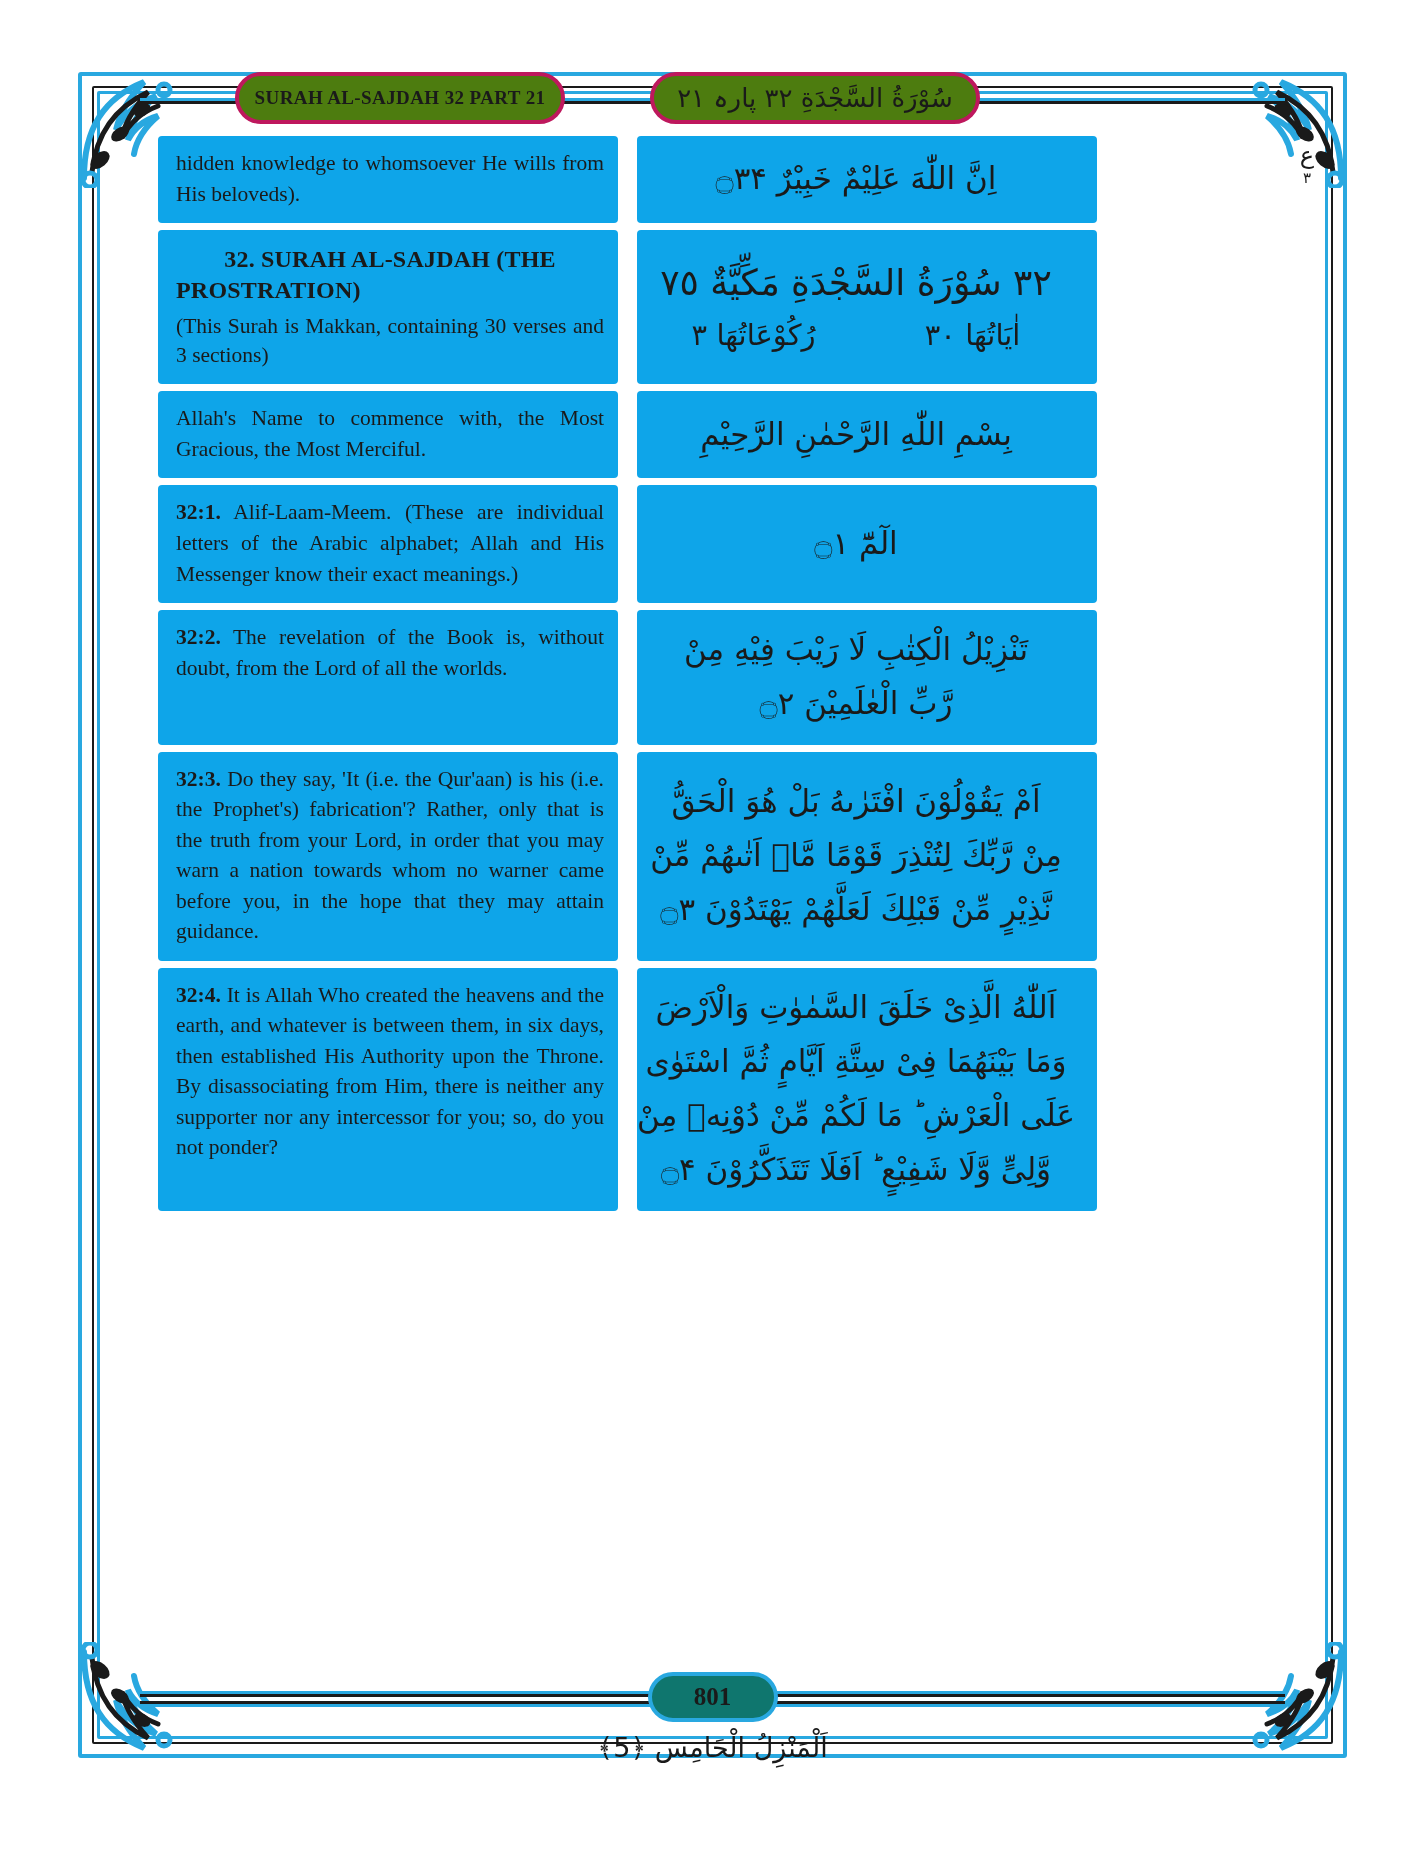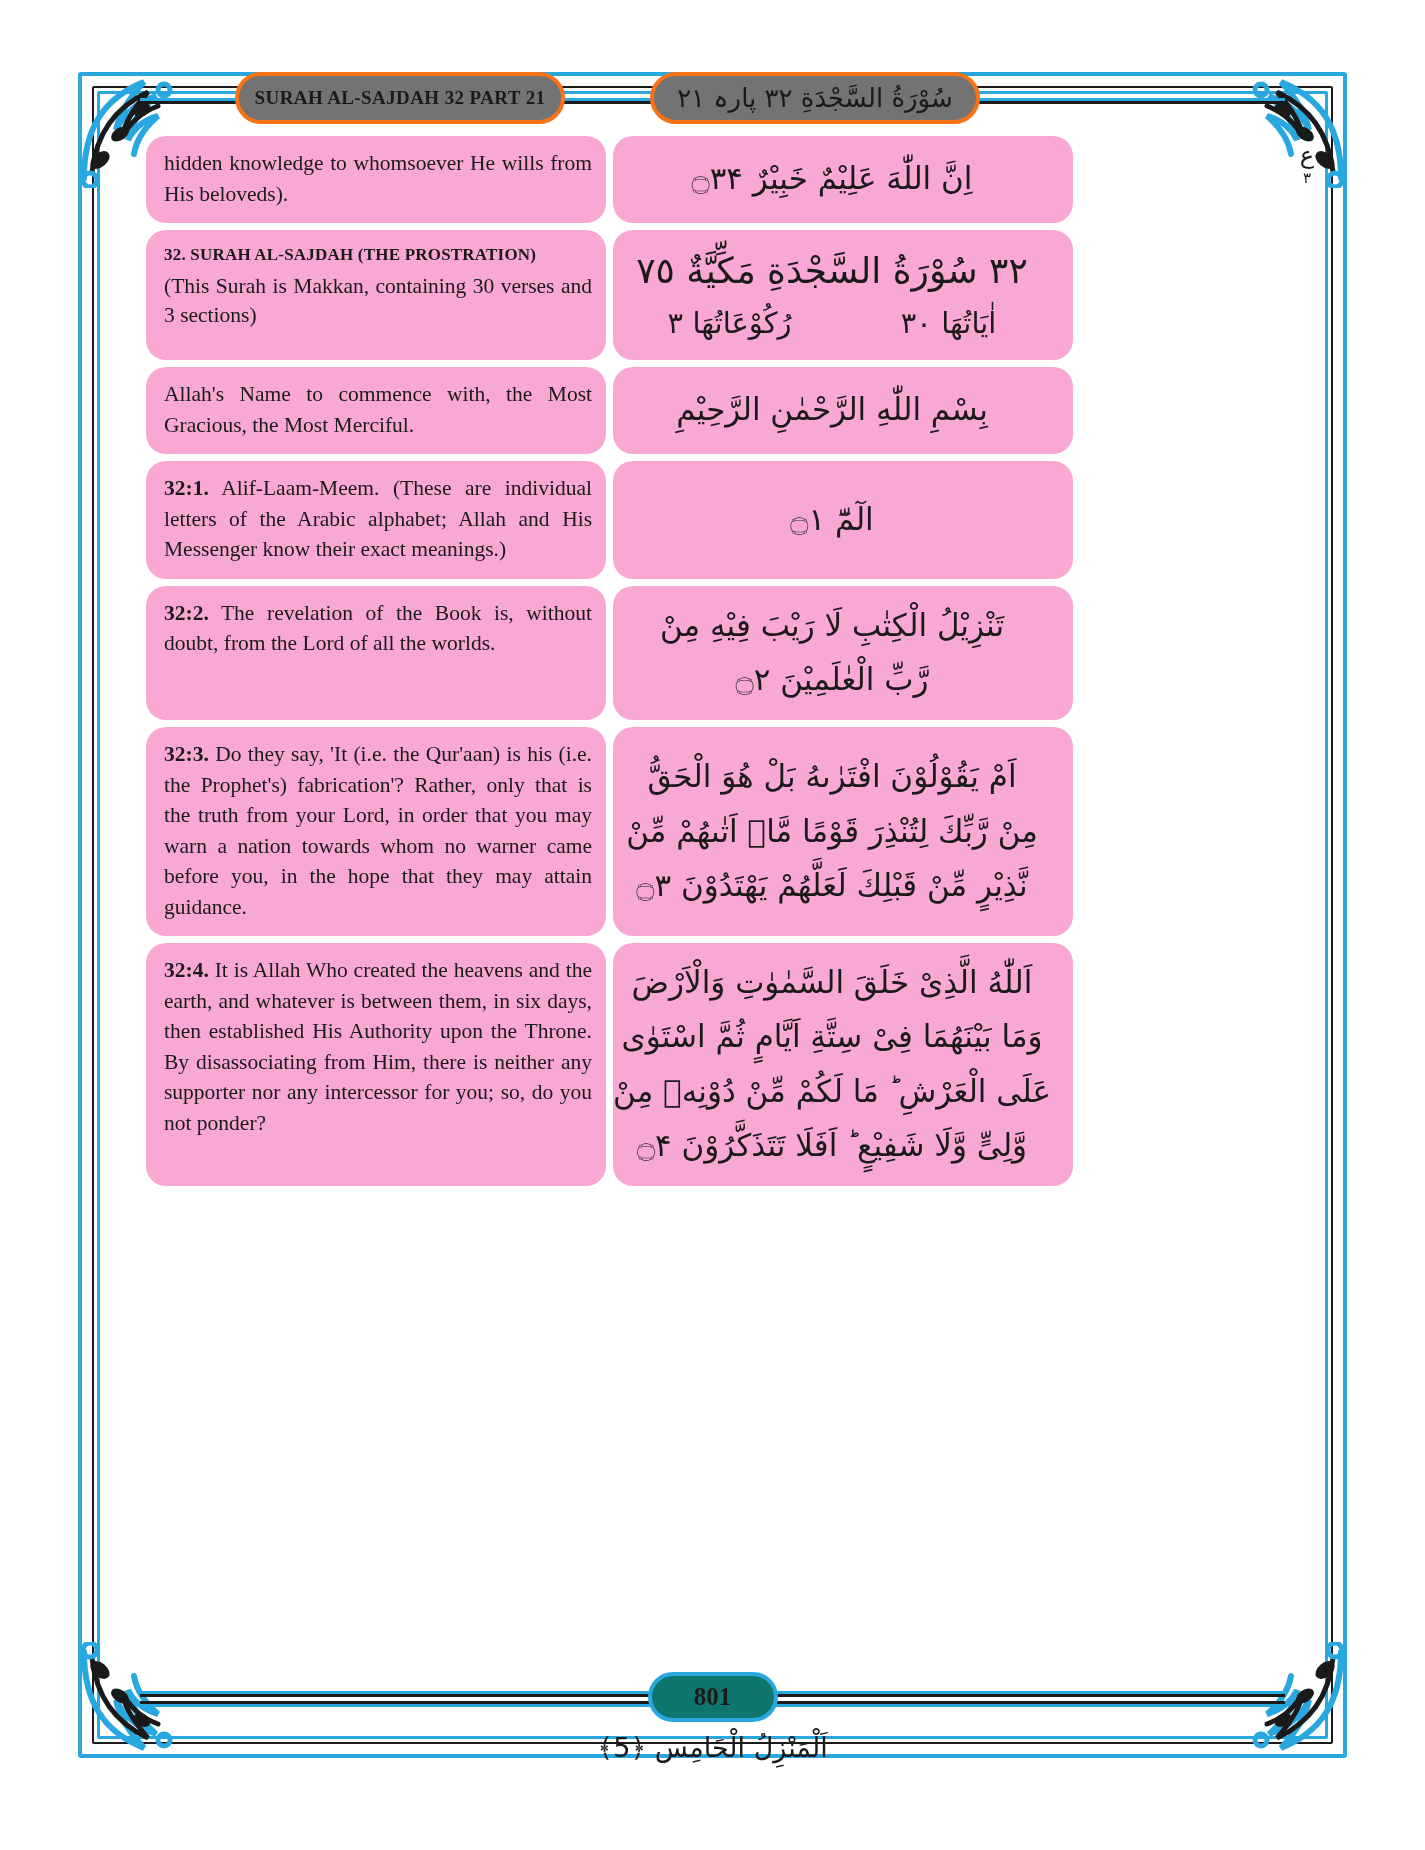--- a/index.html
+++ b/index.html
@@ -47,22 +47,22 @@
   .hdr{
     position:absolute;left:0;right:0;top:72px;height:56px;
   }
   .hdr-rule{
     position:absolute;left:140px;right:140px;top:26px;height:0;
     border-top:3px solid #29A8E0;
     border-bottom:3px solid #1a1a1a;
   }
   .pill{
     position:absolute;top:0;height:52px;
-    background:#737373;
-    border:4px solid #f97316;
+    background:#4d7c0f;
+    border:4px solid #be185d;
     border-radius:28px;
     display:flex;align-items:center;justify-content:center;
     box-sizing:border-box;
   }
   .pill-left{left:235px;width:330px;}
   .pill-right{left:650px;width:330px;}
   .pill-left .txt{
     font-size:19px;font-weight:bold;letter-spacing:.4px;color:#1a1a1a;
     font-family:"Liberation Serif",serif;
   }
@@ -77,23 +77,24 @@
     position:absolute;
     left:146px;top:136px;width:1133px;
   }
   .row{
     display:flex;
     gap:7px;
     margin-bottom:7px;
     align-items:stretch;
   }
   .cell{
-    background:#f9a8d4;
-    border-radius:20px;
+    background:#0ea5e9;
+    border-radius:4px;
     box-sizing:border-box;
+    margin-left:12px;
   }
   .cell-en{
     width:460px;
     padding:12px 14px 14px 18px;
     font-size:21.5px;
     line-height:1.42;
     color:#1a1a1a;
     text-align:justify;
     text-align-last:left;
     font-family:"Liberation Serif",serif;
@@ -106,21 +107,21 @@
     color:#1a1a1a;
     font-family:"DejaVu Sans",sans-serif;
     font-size:31px;
     line-height:1.75;
     display:flex;flex-direction:column;justify-content:center;
   }
   .vnum{font-weight:bold;}
   .surah-title{
     text-align:center;
     font-weight:bold;
-    font-size:17px;
+    font-size:24px;
     line-height:1.3;
     letter-spacing:.2px;
     margin:2px 0 6px 0;
   }
   .surah-sub{
     font-size:21.5px;
     line-height:1.35;
   }
   .ar-head-1{font-size:36px;line-height:1.6;}
   .ar-head-2{font-size:29px;line-height:1.6;display:flex;justify-content:space-around;direction:rtl;}

